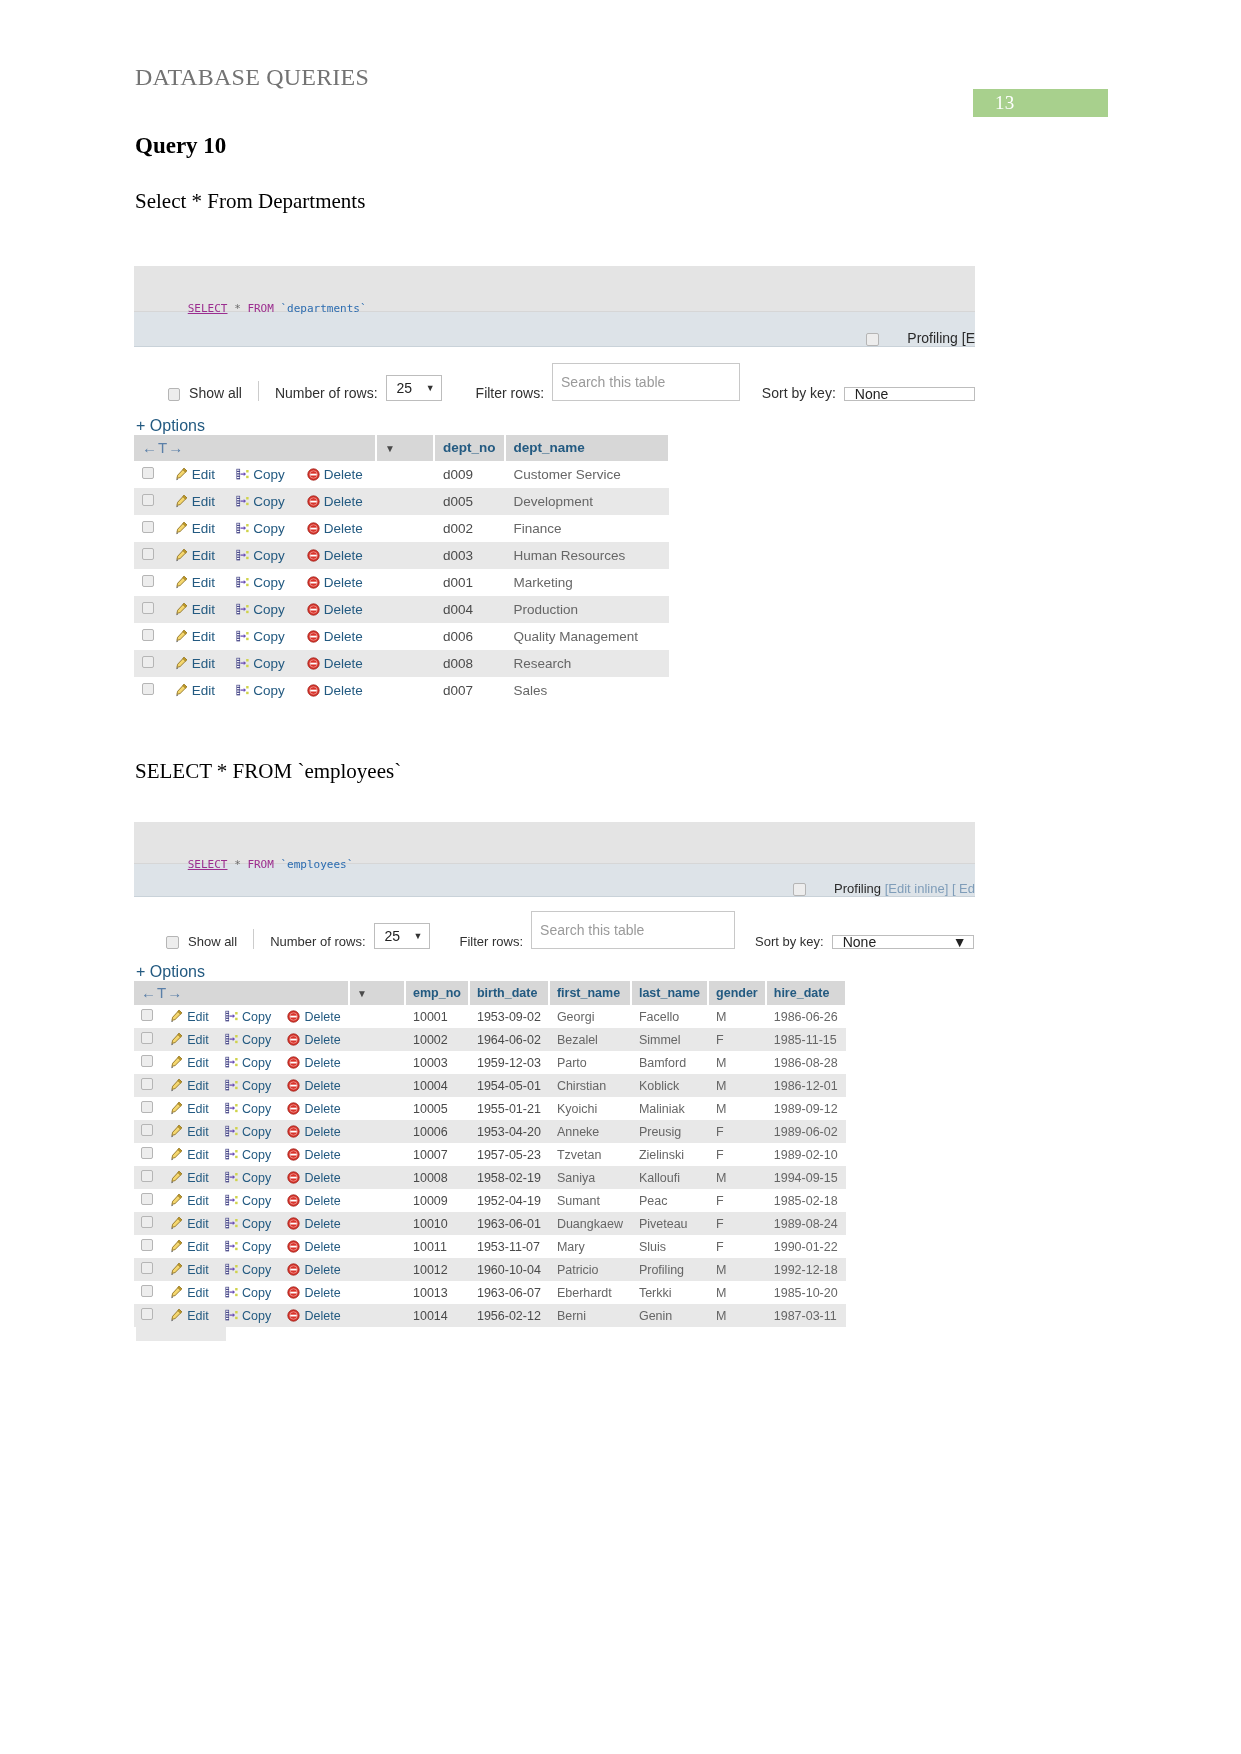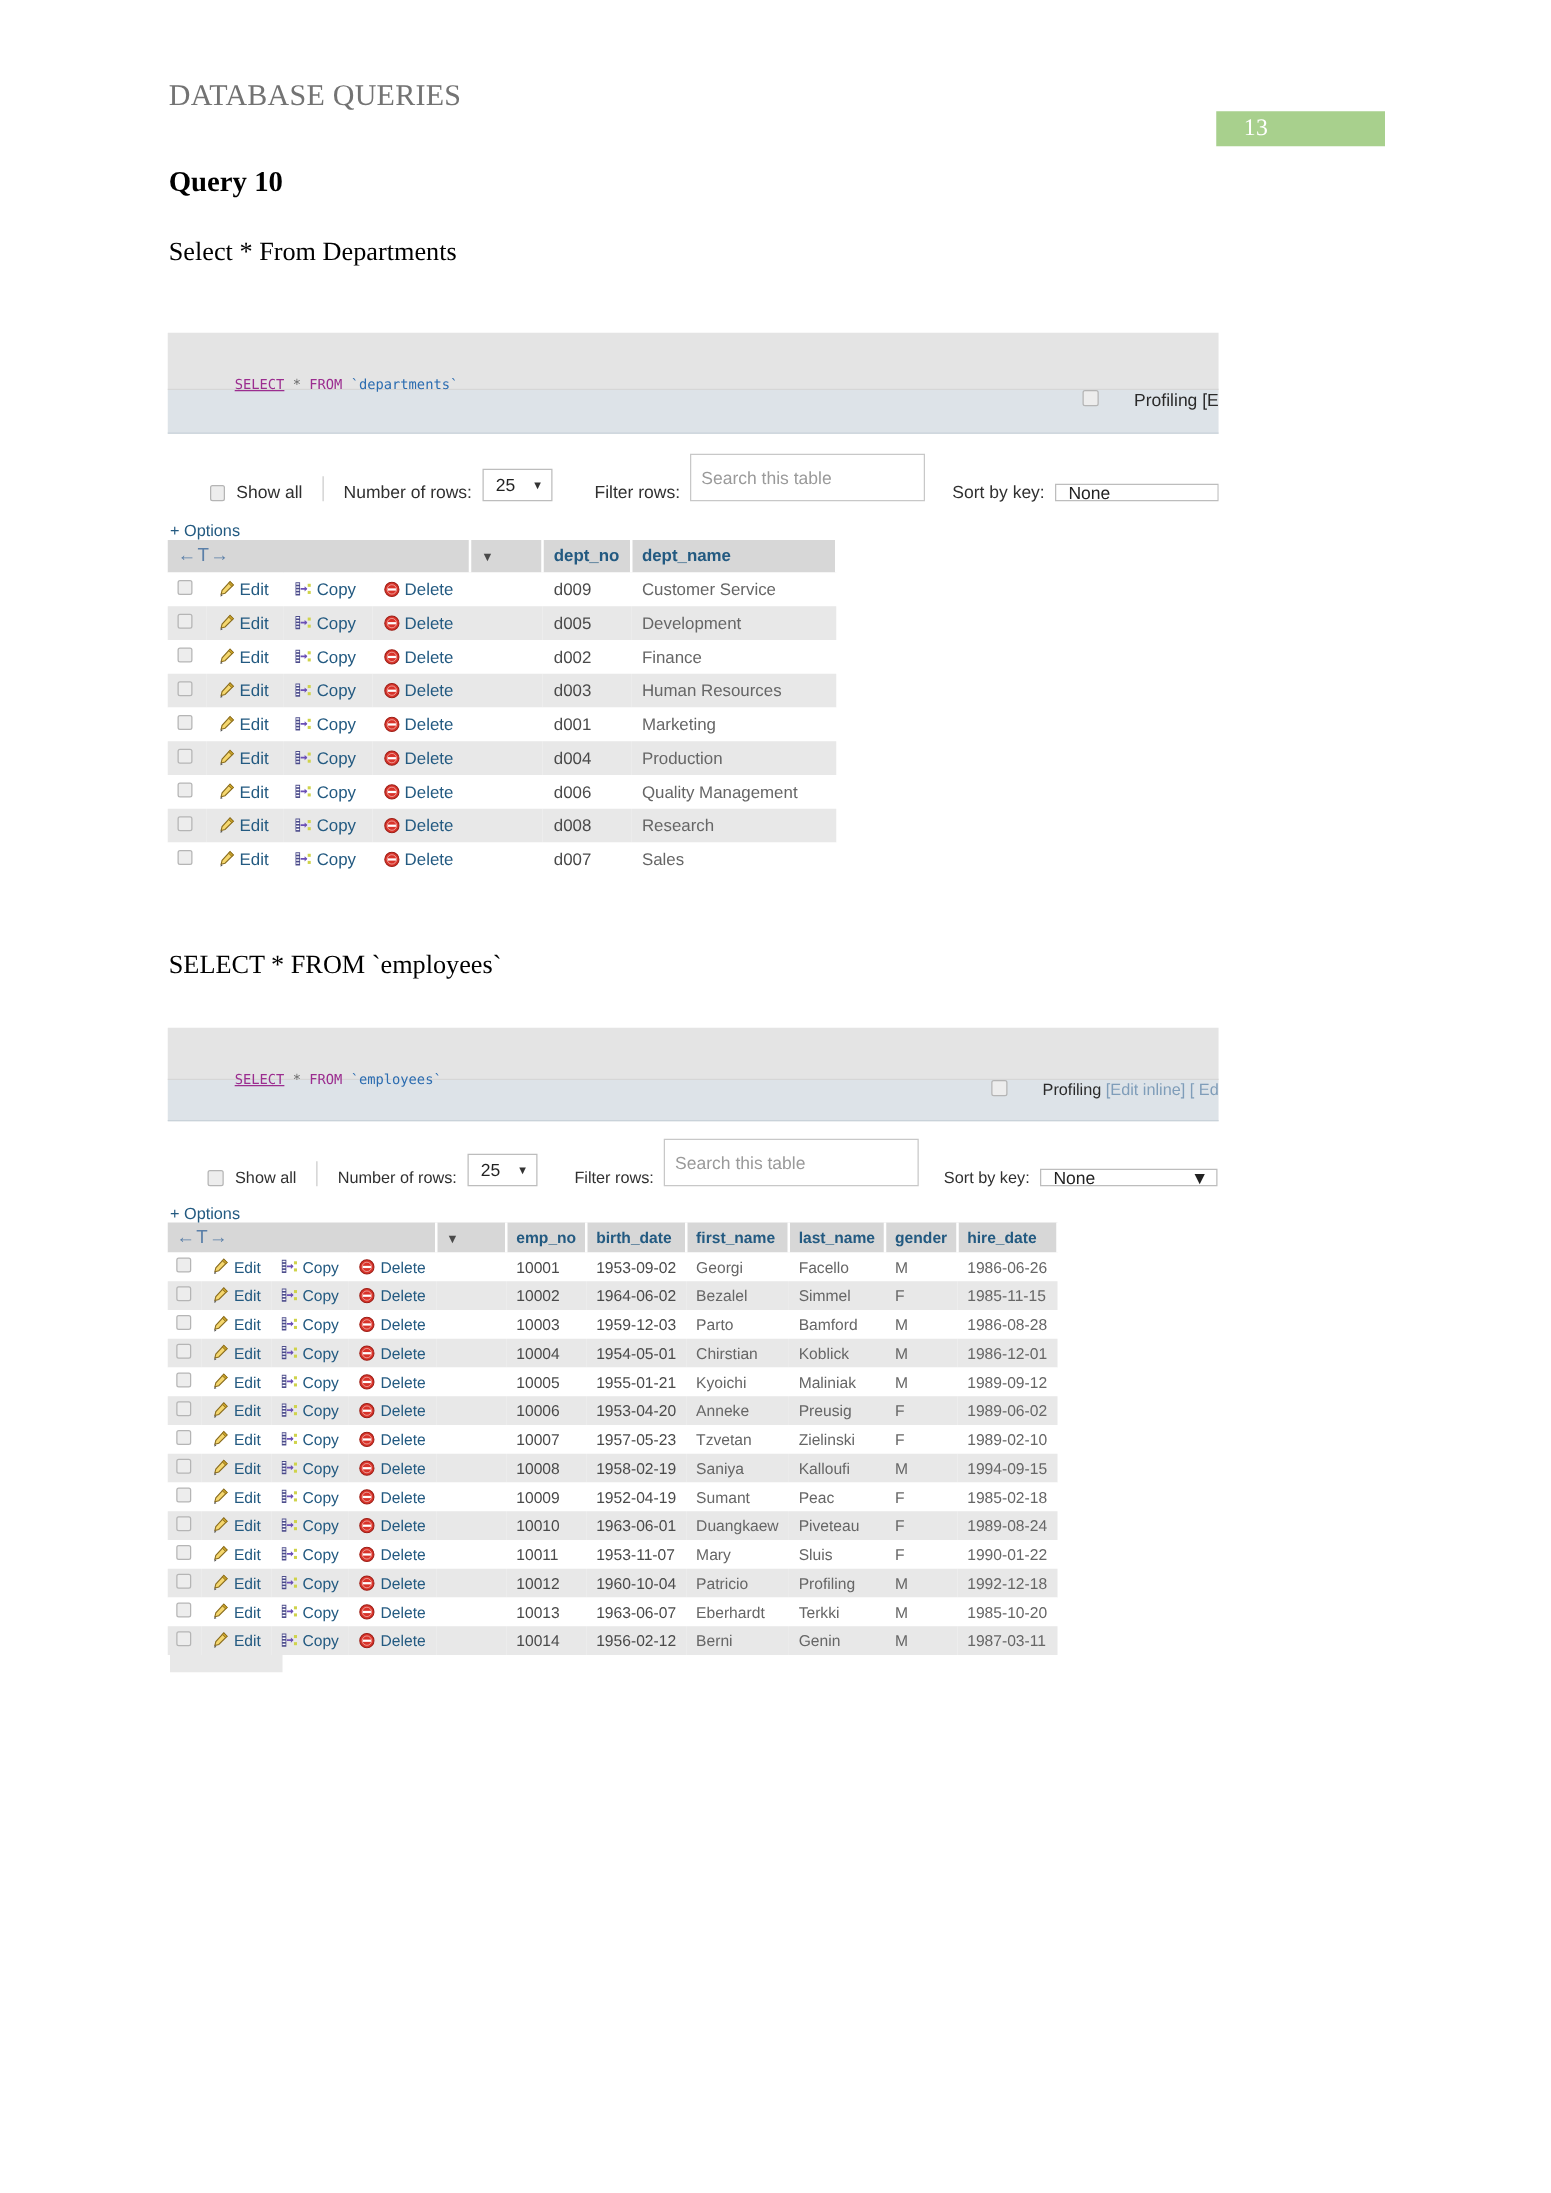--- a/index.html
+++ b/index.html
@@ -90,21 +90,21 @@
   }
   .kw      { color: #9b2d8f; text-decoration: underline; }
   .kw2     { color: #9b2d8f; }
   .star    { color: #6b6b6b; }
   .ident   { color: #2b6cb0; }
 
   .profiling-bar {
     background: #dde3e8;
     height: 34px;
     display: flex;
-    align-items: flex-start;
+    align-items: flex-end;
     justify-content: flex-end;
     padding-right: 0px;
     font-size: 14px;
     color: #2a2a2a;
     border-bottom: 1px solid #c9d2d9;
     overflow: hidden;
     gap: 20px;
   }
   #shot-employees .profiling-bar { font-size: 13px; height: 32px; }
   .profiling-bar .cb { margin-right: 8px; }
@@ -175,21 +175,21 @@
     justify-content: space-between;
     padding: 0 6px 0 10px;
     font-size: 14px;
     color: #222;
     box-sizing: border-box;
   }
   .spacer-lr { margin-left: 20px; }
 
   .options-link {
     color: #235a81;
-    font-size: 13px;
+    font-size: 16px;
     padding-left: 2px;
     margin-top: 2px;
   }
 
   
   table.grid {
     border-collapse: collapse;
     font-size: 13.5px;
     color: #4a4a4a;
   }

